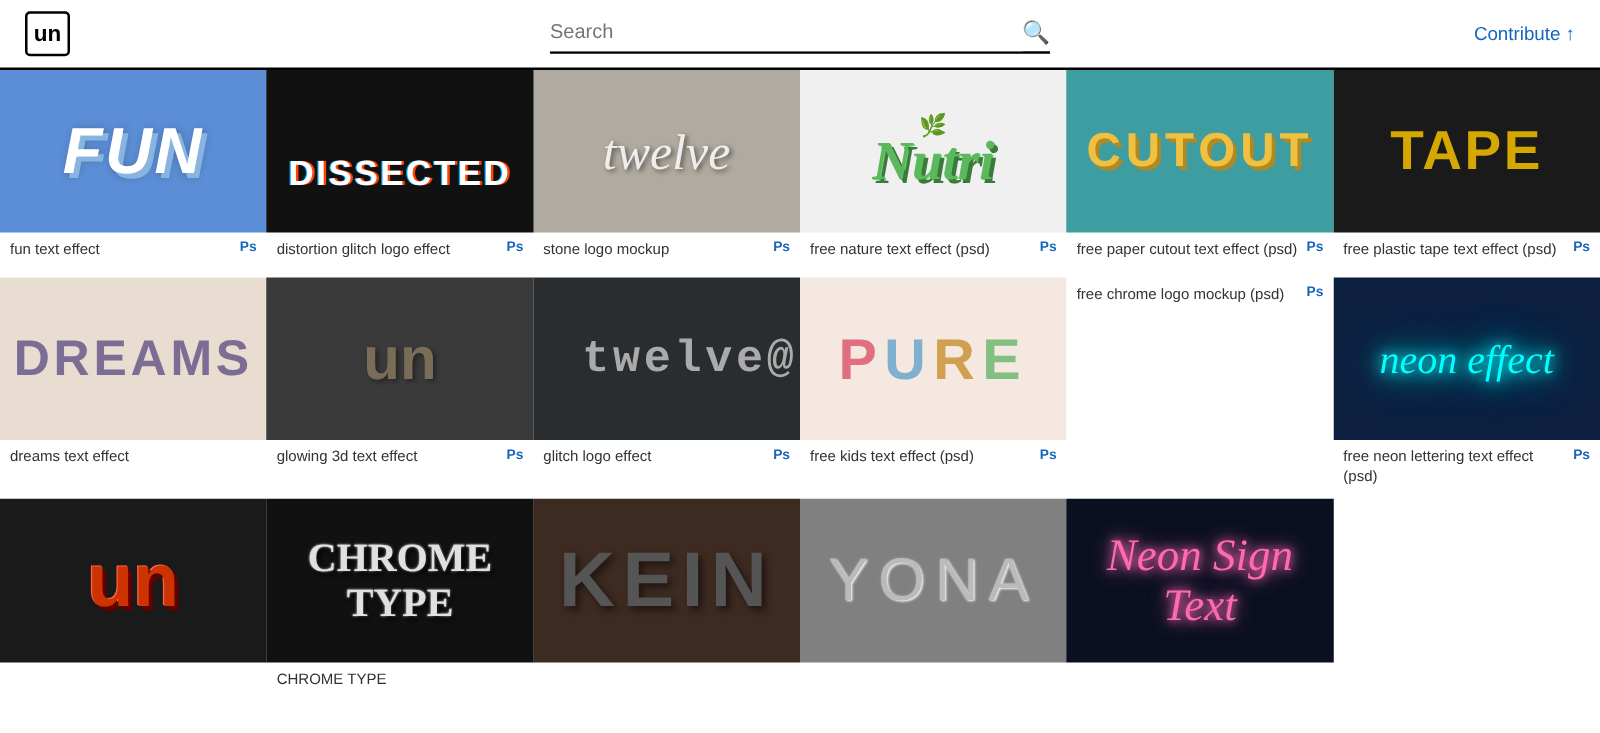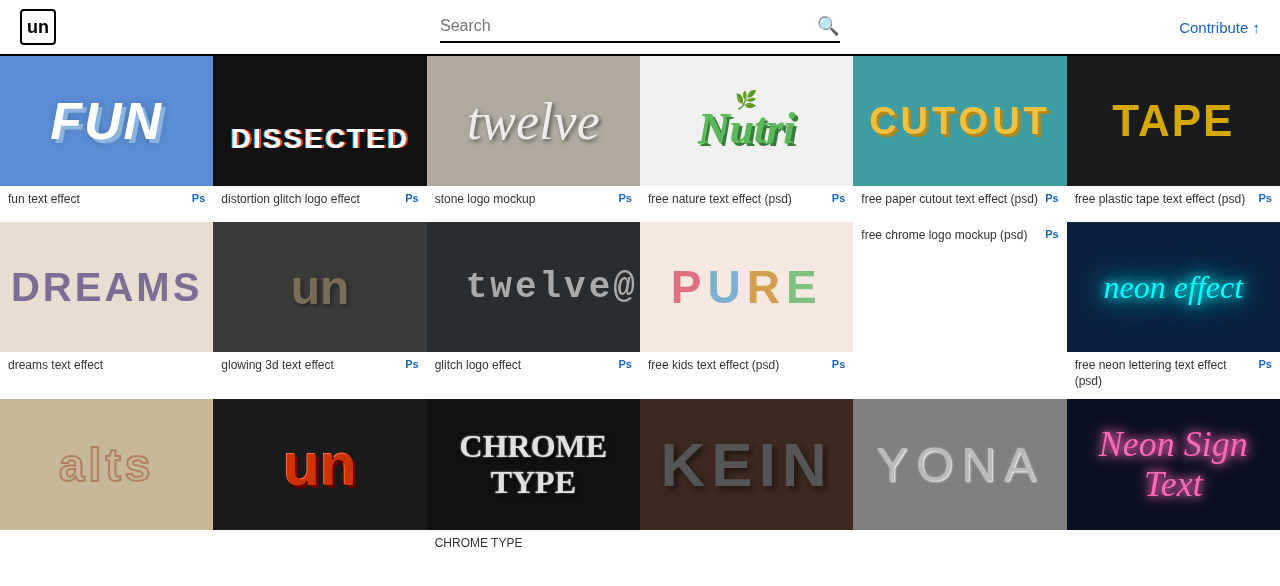--- a/index.html
+++ b/index.html
@@ -138,21 +138,21 @@
       font-size: 28px;
       color: #fff;
       font-weight: 900;
       letter-spacing: 2px;
       text-shadow: 2px 0 #ff4400, -1px 0 #00aaff;
       font-family: 'Arial Black', sans-serif;
       margin-top: 36px;
     }
     
     .twelve-stone-text {
-      font-size: 52px;
+      font-size: 40px;
       color: rgba(255,255,255,0.85);
       font-weight: 300;
       font-style: italic;
       text-shadow: 2px 2px 4px rgba(0,0,0,0.5);
       font-family: Georgia, serif;
     }
     
     .nutri-text {
       font-size: 44px;
       color: #5cb85c;
@@ -426,27 +426,20 @@
         <div class="card-thumb-inner">
           <span class="neon-text">neon effect</span>
         </div>
       </div>
       <div class="card-info">
         <span class="card-title">free neon lettering text effect (psd)</span>
         <span class="ps-badge">Ps</span>
       </div>
     </div>
     <div class="card">
-      <div class="card-thumb bg-sand">
-        <div class="card-thumb-inner">
-          <span class="alts-text">alts</span>
-        </div>
-      </div>
-    </div>
-    <div class="card">
       <div class="card-thumb bg-dark">
         <div class="card-thumb-inner">
           <span class="dark3d-text">un</span>
         </div>
       </div>
     </div>
     <div class="card">
       <div class="card-thumb bg-black">
         <div class="card-thumb-inner">
           <span class="chrome-type-text">CHROME TYPE</span>

